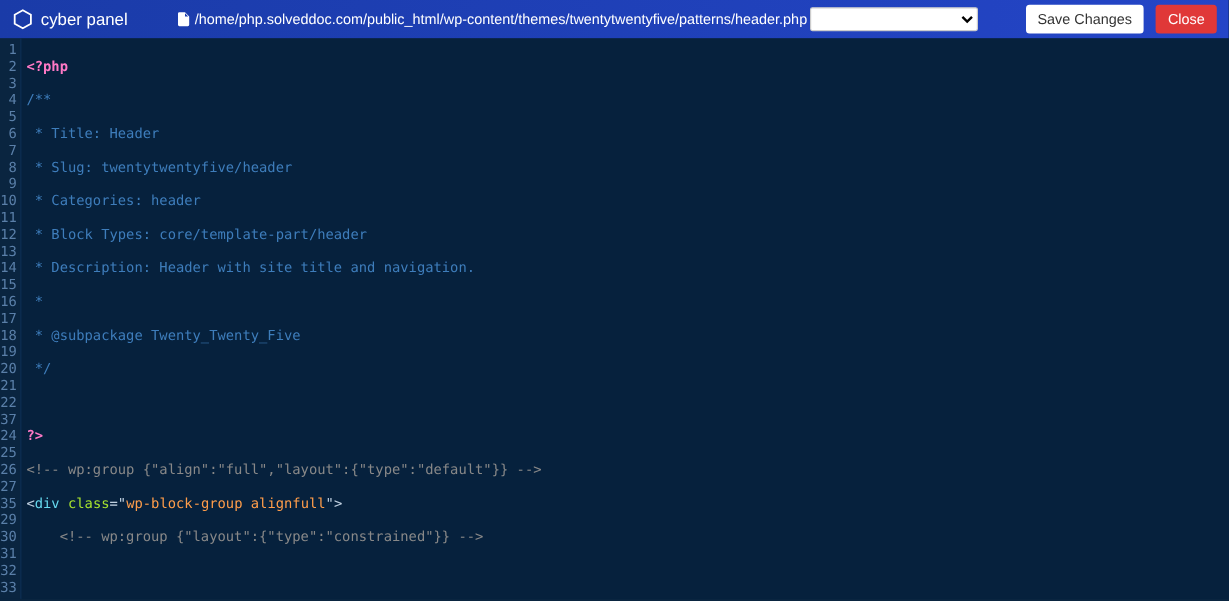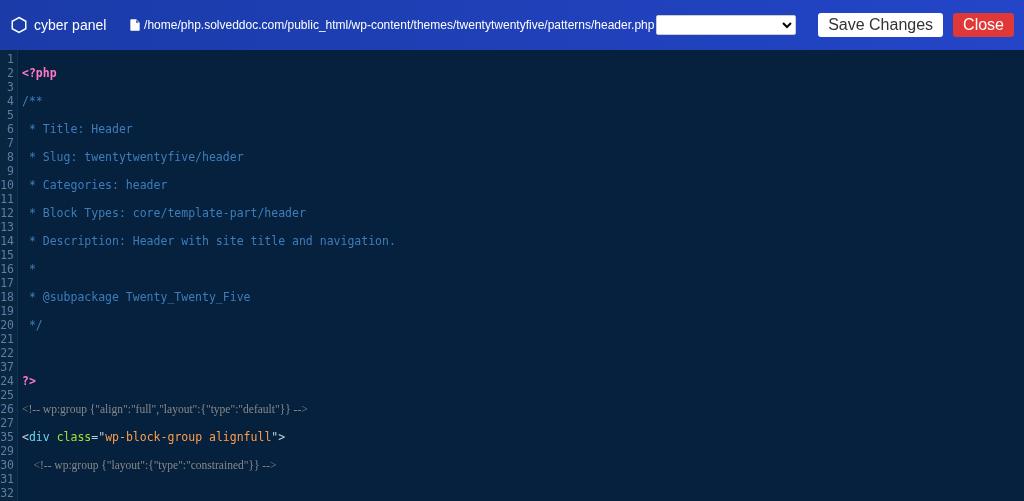--- a/index.html
+++ b/index.html
@@ -4,21 +4,21 @@
 <style>
   * { margin: 0; padding: 0; box-sizing: border-box; }
   body {
     font-family: -apple-system, BlinkMacSystemFont, "Segoe UI", Arial, sans-serif;
     background: #0a2540;
     width: 1024px;
     height: 501px;
     overflow: hidden;
   }
   .topbar {
-    height: 50px;
+    height: 32px;
     background: linear-gradient(to right, #1a3ba8, #2445c7);
     display: flex;
     align-items: center;
     padding: 12px 10px;
     gap: 10px;
   }
   .logo {
     display: flex;
     align-items: center;
     gap: 6px;
@@ -45,21 +45,21 @@
     border: 1px solid #ccc;
     border-radius: 2px;
     font-size: 11px;
     padding: 0 4px;
   }
   .btn {
     height: 24px;
     padding: 0 10px;
     border: none;
     border-radius: 3px;
-    font-size: 16px;
+    font-size: 12px;
     cursor: pointer;
   }
   .btn-save { background: #fff; color: #333; }
   .btn-close { background: #e03838; color: #fff; }
   .editor {
     display: flex;
     height: calc(100% - 34px);
     font-family: "Menlo", "Consolas", monospace;
     font-size: 11.5px;
     line-height: 14px;
@@ -79,21 +79,21 @@
     background: #06213d;
     padding: 2px 4px 0 4px;
     color: #c0d0e0;
     overflow: hidden;
     white-space: pre;
   }
   .code .ln { height: 14px; display: block; }
   
   .c-pink   { color: #ff79c6; font-weight: bold; }   
   .c-cmt    { color: #3e7dbb; }   
-  .c-gray   { color: #888; font-family: Liberation Serif, serif; }      
+  .c-gray   { color: #888; }      
   .c-tag    { color: #66d9ef; }   
   .c-attr   { color: #a6e22e; }   
   .c-str    { color: #ff9d4a; }   
   .c-punc   { color: #c0d0e0; }
   .c-lt     { color: #c0d0e0; }
 </style>
 </head>
 <body>
 
 <div class="topbar">

